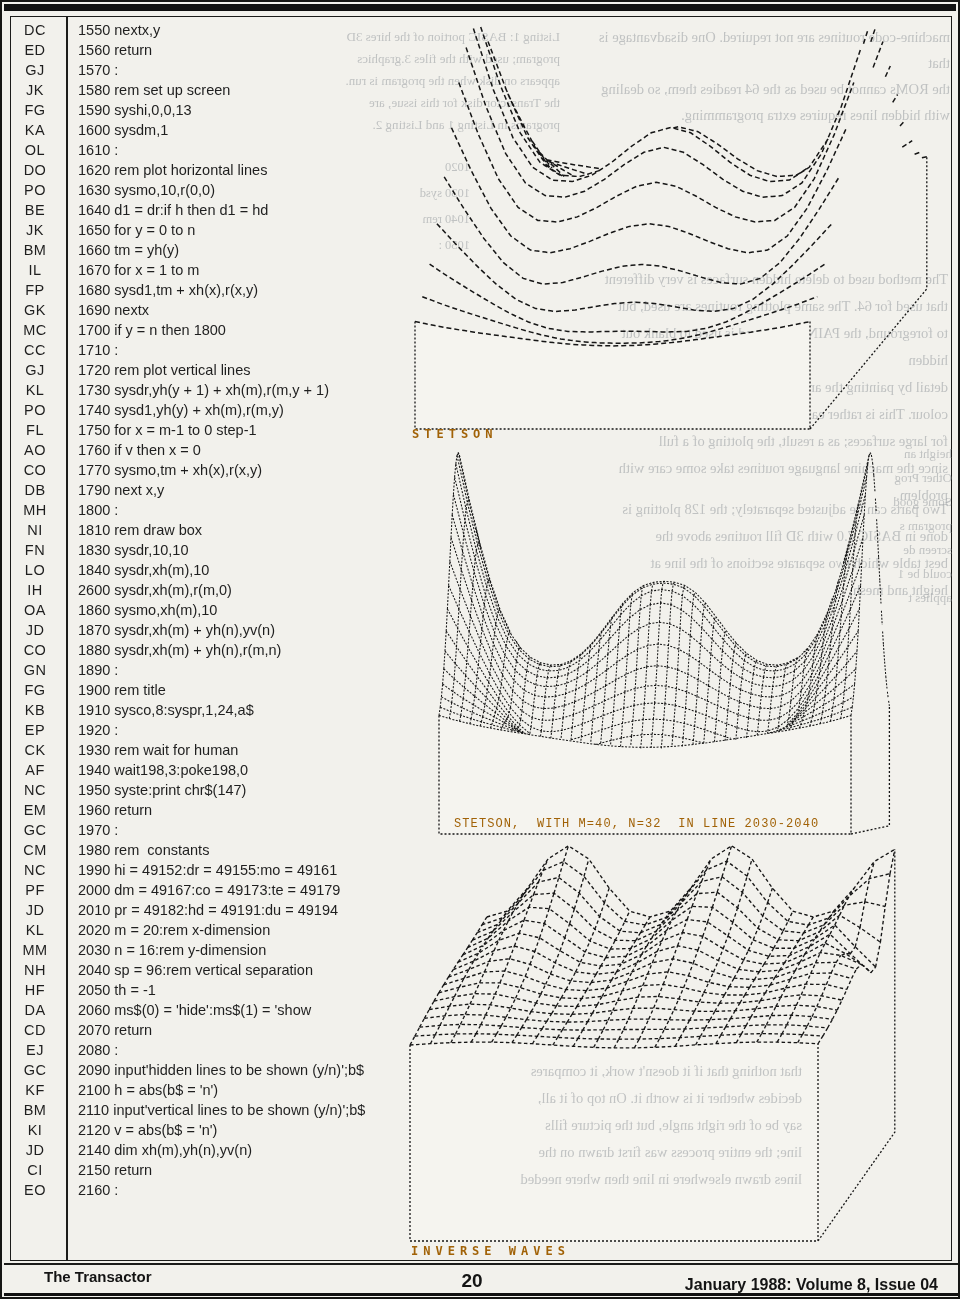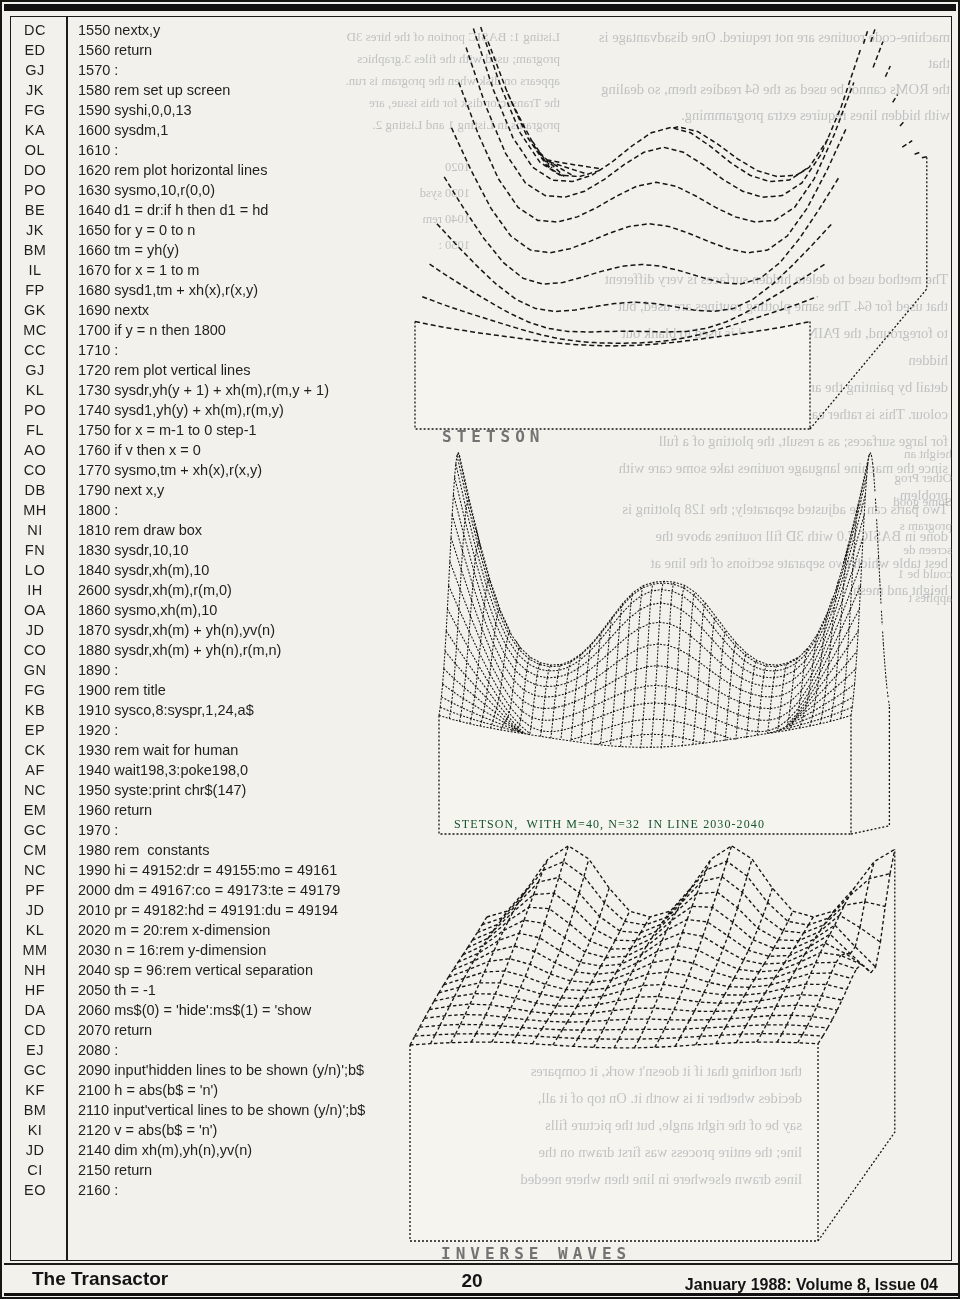--- a/index.html
+++ b/index.html
@@ -11,23 +11,23 @@
   .hline,.vline{position:absolute;background:#1c1c1a;}
   .masthead-bar{position:absolute;left:2px;top:2px;width:952px;height:7px;background:#111;}
   
   .listing{position:absolute;left:9px;top:18px;width:392px;z-index:2;}
   .lrow{display:flex;height:20px;line-height:20px;font-size:14.5px;color:#1f1f1f;white-space:pre;}
   .lrow .cs{width:48px;text-align:center;letter-spacing:.5px;}
   .lrow .code{padding-left:19px;}
   
   .plotbox{position:absolute;z-index:2;}
   .plot-label{position:absolute;z-index:4;font-family:"DejaVu Sans Mono",monospace;font-weight:bold;
-              font-size:16px;letter-spacing:5px;color:#737373;white-space:pre;margin-left:30px;}
-  .plot-caption{position:absolute;z-index:4;font-family:Liberation Serif, serif;font-size:12px;
-              letter-spacing:1.1px;color:#14532d;line-height:23px;white-space:pre;text-align:right;}
+              font-size:12px;letter-spacing:5px;color:#a16207;white-space:pre;}
+  .plot-caption{position:absolute;z-index:4;font-family:Liberation Mono, monospace;font-size:12px;
+              letter-spacing:1.1px;color:#a16207;line-height:23px;white-space:pre;text-align:right;}
   
   .ghost-layer{position:absolute;left:0;top:0;width:960px;height:1299px;z-index:1;pointer-events:none;}
   .ghost-layer.over{z-index:3;}
   .ghost{position:absolute;transform:scaleX(-1);color:#a2a6a9;opacity:.62;filter:blur(.6px);
          font-family:"Liberation Serif",serif;text-align:left;}
   
   .footer-item{position:absolute;z-index:4;color:#141414;font-weight:bold;white-space:pre;}
   svg{display:block;}
 </style>
 </head>
@@ -186,17 +186,17 @@
   <div class="plotbox" id="mount-p3" style="left:396px;top:836px;">
       <svg width="550" height="428">
         <path d="M12,207L12,207L32.4,205.7L52.8,204.7L73.2,204.1L93.6,204.1L114,204.7L134.4,205.7L154.8,207L175.2,208.3L195.6,209.4L216,209.9L236.4,209.9L256.8,209.3L277.2,208.3L297.6,206.9L318,205.6L338.4,204.6L358.8,204.1L379.2,204.1L399.6,204.7L420,205.8L420,403L12,403Z" fill="#f5f4ef" stroke="none"></path>
         <path d="M12,207L18.8,206.6L25.6,206.1L32.4,205.7L39.2,205.3L46,205L52.8,204.7L59.6,204.5L66.4,204.3L73.2,204.1L80,204.1L86.8,204.1L93.6,204.1L100.4,204.3L107.2,204.5L114,204.7L120.8,205L127.6,205.4L134.4,205.7L141.2,206.2L148,206.6L154.8,207L161.6,207.5L168.4,207.9L175.2,208.3L182,208.7L188.8,209L195.6,209.4L202.4,209.6L209.2,209.7L216,209.9L222.8,209.9L229.6,209.9L236.4,209.9L243.2,209.7L250,209.5L256.8,209.3L263.6,209L270.4,208.6L277.2,208.3L284,207.8L290.8,207.4L297.6,206.9L304.4,206.5L311.2,206.1L318,205.6L324.8,205.3L331.6,205L338.4,204.6L345.2,204.4L352,204.2L358.8,204.1L365.6,204.1L372.4,204.1L379.2,204.1L386,204.3L392.8,204.5L399.6,204.7L406.4,205.1L413.2,205.4L420,205.8M16.8,198.2L23.6,197.7L30.4,197.3L37.2,196.8L44,196.5L50.8,196.2L57.6,195.9L64.4,195.8L71.2,195.8L78,195.7L84.8,195.9L91.6,196L98.4,196.2L105.2,196.5L112,196.8L118.8,197.1L125.6,197.5L132.4,197.9L139.2,198.3L146,198.7L152.8,199.1L159.6,199.5L166.4,199.8L173.2,200.1L180,200.4L186.8,200.6L193.6,200.8L200.4,201L207.2,201L214,201.1L220.8,201.2L227.6,201.1L234.4,201.1L241.2,201.1L248,200.9L254.8,200.7L261.6,200.6L268.4,200.3L275.2,200L282,199.6L288.8,199.2L295.6,198.8L302.4,198.4L309.2,198L316,197.6L322.8,197.2L329.6,196.9L336.4,196.5L343.2,196.2L350,196L356.8,195.8L363.6,195.6L370.4,195.7L377.2,195.8L384,195.8L390.8,196.1L397.6,196.4L404.4,196.7L411.2,197.2L418,197.6L424.8,198.1M21.6,189.2L28.4,188.6L35.2,188L42,187.4L48.8,187.1L55.6,186.7L62.4,186.4L69.2,186.5L76,186.6L82.8,186.7L89.6,187.1L96.4,187.5L103.2,188L110,188.5L116.8,189L123.6,189.5L130.4,190L137.2,190.4L144,190.8L150.8,191.2L157.6,191.5L164.4,191.8L171.2,191.9L178,192L184.8,192.1L191.6,192L198.4,191.9L205.2,191.9L212,191.7L218.8,191.6L225.6,191.5L232.4,191.5L239.2,191.5L246,191.4L252.8,191.4L259.6,191.4L266.4,191.4L273.2,191.3L280,191.1L286.8,191L293.6,190.6L300.4,190.3L307.2,190L314,189.6L320.8,189.3L327.6,188.9L334.4,188.5L341.2,188.1L348,187.7L354.8,187.4L361.6,187.1L368.4,186.8L375.2,186.8L382,186.8L388.8,186.8L395.6,187.2L402.4,187.6L409.2,188L416,188.7L422.8,189.3L429.6,190M26.4,180.3L33.2,179.5L40,178.7L46.8,177.8L53.6,177.4L60.4,176.9L67.2,176.5L74,176.7L80.8,176.9L87.6,177.1L94.4,177.8L101.2,178.6L108,179.3L114.8,180.1L121.6,180.9L128.4,181.7L135.2,182.2L142,182.8L148.8,183.3L155.6,183.6L162.4,183.8L169.2,184.1L176,184L182.8,183.8L189.6,183.7L196.4,183.2L203.2,182.8L210,182.3L216.8,181.9L223.6,181.6L230.4,181.2L237.2,181.1L244,181.1L250.8,181.1L257.6,181.3L264.4,181.5L271.2,181.8L278,181.9L284.8,182L291.6,182.2L298.4,182L305.2,181.8L312,181.7L318.8,181.3L325.6,181L332.4,180.7L339.2,180.2L346,179.7L352.8,179.2L359.6,178.7L366.4,178.1L373.2,177.6L380,177.5L386.8,177.3L393.6,177.2L400.4,177.7L407.2,178.2L414,178.6L420.8,179.5L427.6,180.4L434.4,181.3M31.2,171.6L38,170.5L44.8,169.3L51.6,168.2L58.4,167.5L65.2,166.8L72,166.1L78.8,166.4L85.6,166.7L92.4,166.9L99.2,168L106,169L112.8,170.1L119.6,171.3L126.4,172.4L133.2,173.6L140,174.3L146.8,175L153.6,175.7L160.4,175.9L167.2,176.1L174,176.3L180.8,176L187.6,175.6L194.4,175.2L201.2,174.3L208,173.4L214.8,172.6L221.6,171.8L228.4,171.1L235.2,170.3L242,170.2L248.8,170.2L255.6,170.1L262.4,170.6L269.2,171.1L276,171.6L282.8,172.2L289.6,172.7L296.4,173.2L303.2,173.3L310,173.3L316.8,173.4L323.6,173.2L330.4,172.9L337.2,172.7L344,172.1L350.8,171.5L357.6,170.9L364.4,170L371.2,169.2L378,168.4L384.8,168L391.6,167.6L398.4,167.2L405.2,167.6L412,168.1L418.8,168.6L425.6,169.7L432.4,170.9L439.2,172.1M36,163.1L42.8,161.6L49.6,160.2L56.4,158.7L63.2,157.7L70,156.6L76.8,155.6L83.6,155.8L90.4,156L97.2,156.1L104,157.5L110.8,158.9L117.6,160.3L124.4,161.9L131.2,163.5L138,165.1L144.8,166L151.6,166.9L158.4,167.9L165.2,168.1L172,168.3L178.8,168.5L185.6,167.9L192.4,167.3L199.2,166.8L206,165.4L212.8,164.1L219.6,162.7L226.4,161.5L233.2,160.3L240,159.1L246.8,158.9L253.6,158.7L260.4,158.5L267.2,159.3L274,160.1L280.8,161L287.6,162L294.4,163L301.2,164L308,164.4L314.8,164.8L321.6,165.2L328.4,165.1L335.2,164.9L342,164.8L348.8,164.1L355.6,163.4L362.4,162.7L369.2,161.6L376,160.4L382.8,159.2L389.6,158.4L396.4,157.6L403.2,156.8L410,157.1L416.8,157.5L423.6,157.8L430.4,159.3L437.2,160.7L444,162.1M40.8,154.8L47.6,153L54.4,151.2L61.2,149.4L68,147.9L74.8,146.3L81.6,144.8L88.4,144.8L95.2,144.8L102,144.8L108.8,146.5L115.6,148.1L122.4,149.7L129.2,151.8L136,153.9L142.8,156.1L149.6,157.3L156.4,158.6L163.2,159.9L170,160.1L176.8,160.4L183.6,160.6L190.4,159.9L197.2,159.1L204,158.4L210.8,156.6L217.6,154.7L224.4,152.9L231.2,151.2L238,149.4L244.8,147.6L251.6,147.2L258.4,146.8L265.2,146.4L272,147.5L278.8,148.6L285.6,149.7L292.4,151.3L299.2,152.8L306,154.4L312.8,155.3L319.6,156.1L326.4,157L333.2,157L340,157L346.8,157L353.6,156.3L360.4,155.6L367.2,154.8L374,153.3L380.8,151.7L387.6,150.1L394.4,148.8L401.2,147.5L408,146.1L414.8,146.3L421.6,146.4L428.4,146.5L435.2,148.2L442,149.8L448.8,151.4M45.6,146.8L52.4,144.7L59.2,142.5L66,140.3L72.8,138.2L79.6,136.1L86.4,134L93.2,133.7L100,133.3L106.8,133L113.6,134.8L120.4,136.6L127.2,138.4L134,141.1L140.8,143.7L147.6,146.4L154.4,148.1L161.2,149.9L168,151.6L174.8,151.9L181.6,152.3L188.4,152.6L195.2,151.8L202,151L208.8,150.1L215.6,147.9L222.4,145.6L229.2,143.3L236,140.9L242.8,138.5L249.6,136.1L256.4,135.4L263.2,134.6L270,133.8L276.8,135.1L283.6,136.4L290.4,137.8L297.2,140L304,142.2L310.8,144.4L317.6,145.8L324.4,147.3L331.2,148.7L338,148.9L344.8,149.1L351.6,149.3L358.4,148.6L365.2,147.9L372,147.1L378.8,145.2L385.6,143.2L392.4,141.2L399.2,139.3L406,137.3L412.8,135.4L419.6,135.3L426.4,135.1L433.2,135L440,136.8L446.8,138.7L453.6,140.5M50.4,139.1L57.2,136.6L64,134.1L70.8,131.6L77.6,128.8L84.4,126L91.2,123.3L98,122.4L104.8,121.6L111.6,120.7L118.4,122.6L125.2,124.5L132,126.3L138.8,129.6L145.6,132.8L152.4,136L159.2,138.3L166,140.7L172.8,143L179.6,143.5L186.4,144L193.2,144.5L200,143.7L206.8,142.8L213.6,142L220.4,139.3L227.2,136.7L234,134L240.8,130.9L247.6,127.8L254.4,124.7L261.2,123.4L268,122.2L274.8,120.9L281.6,122.3L288.4,123.8L295.2,125.2L302,128.1L308.8,131L315.6,133.9L322.4,136L329.2,138.1L336,140.2L342.8,140.7L349.6,141.1L356.4,141.6L363.2,140.9L370,140.3L376.8,139.6L383.6,137.3L390.4,134.9L397.2,132.6L404,130L410.8,127.4L417.6,124.8L424.4,124.7L431.2,124.5L438,124.4L444.8,126.6L451.6,128.8L458.4,131M55.2,131.6L62,128.8L68.8,126L75.6,123.2L82.4,119.7L89.2,116.2L96,112.7L102.8,111.2L109.6,109.6L116.4,108.1L123.2,109.9L130,111.7L136.8,113.5L143.6,117.2L150.4,121L157.2,124.8L164,127.9L170.8,130.9L177.6,133.9L184.4,134.7L191.2,135.5L198,136.3L204.8,135.5L211.6,134.8L218.4,134L225.2,131L232,128L238.8,125L245.6,121.2L252.4,117.3L259.2,113.5L266,111.6L272.8,109.7L279.6,107.8L286.4,109.2L293.2,110.6L300,112.1L306.8,115.6L313.6,119.1L320.4,122.6L327.2,125.6L334,128.5L340.8,131.4L347.6,132.2L354.4,133.1L361.2,133.9L368,133.3L374.8,132.8L381.6,132.2L388.4,129.6L395.2,126.9L402,124.2L408.8,121L415.6,117.8L422.4,114.6L429.2,115.5L436,116.4L442.8,117.4L449.6,120.4L456.4,123.4L463.2,126.5M60,124.2L66.8,121.2L73.6,118.2L80.4,115.2L87.2,111L94,106.7L100.8,102.4L107.6,100L114.4,97.6L121.2,95.2L128,96.7L134.8,98.3L141.6,99.8L148.4,104.1L155.2,108.5L162,112.8L168.8,116.6L175.6,120.5L182.4,124.3L189.2,125.6L196,126.8L202.8,128L209.6,127.4L216.4,126.8L223.2,126.1L230,122.9L236.8,119.7L243.6,116.5L250.4,111.9L257.2,107.3L264,102.7L270.8,100L277.6,97.2L284.4,94.5L291.2,95.8L298,97.1L304.8,98.3L311.6,102.4L318.4,106.6L325.2,110.7L332,114.5L338.8,118.3L345.6,122.1L352.4,123.5L359.2,124.8L366,126.2L372.8,125.7L379.6,125.3L386.4,124.9L393.2,122L400,119.1L406.8,116.2L413.6,112.5L420.4,108.8L427.2,105.1L434,108.6L440.8,112.1L447.6,115.6L454.4,120.2L461.2,124.8L468,129.5M64.8,116.9L71.6,113.8L78.4,110.7L85.2,107.6L92,102.5L98.8,97.5L105.6,92.4L112.4,89L119.2,85.6L126,82.2L132.8,83.3L139.6,84.4L146.4,85.5L153.2,90.3L160,95L166.8,99.8L173.6,104.5L180.4,109.3L187.2,114.1L194,115.9L200.8,117.8L207.6,119.7L214.4,119.2L221.2,118.7L228,118.3L234.8,115L241.6,111.6L248.4,108.3L255.2,103L262,97.6L268.8,92.3L275.6,88.7L282.4,85L289.2,81.4L296,82.3L302.8,83.1L309.6,84L316.4,88.7L323.2,93.3L330,98L336.8,102.7L343.6,107.5L350.4,112.3L357.2,114.3L364,116.3L370.8,118.3L377.6,118.1L384.4,117.8L391.2,117.6L398,114.5L404.8,111.5L411.6,108.5L418.4,104.4L425.2,100.3L432,96.2L438.8,102.7L445.6,109.2L452.4,115.7L459.2,122.1L466,128.4L472.8,134.8M69.6,109.6L76.4,106.5L83.2,103.4L90,100.3L96.8,94.5L103.6,88.7L110.4,82.9L117.2,78.3L124,73.8L130.8,69.3L137.6,69.7L144.4,70.2L151.2,70.6L158,75.7L164.8,80.7L171.6,85.8L178.4,91.6L185.2,97.3L192,103.1L198.8,105.8L205.6,108.5L212.4,111.1L219.2,110.9L226,110.7L232.8,110.5L239.6,107.2L246.4,103.9L253.2,100.6L260,94.6L266.8,88.6L273.6,82.5L280.4,77.8L287.2,73.1L294,68.4L300.8,68.7L307.6,69L314.4,69.3L321.2,74.3L328,79.3L334.8,84.3L341.6,90.2L348.4,96L355.2,101.8L362,104.6L368.8,107.4L375.6,110.2L382.4,110.2L389.2,110.2L396,110.2L402.8,107.1L409.6,104.1L416.4,101L423.2,96.3L430,91.7L436.8,87L443.6,94.3L450.4,101.5L457.2,108.8L464,115.5L470.8,122.2L477.6,129M74.4,102.2L81.2,99.2L88,96.3L94.8,93.3L101.6,86.8L108.4,80.3L115.2,73.8L122,68.1L128.8,62.3L135.6,56.6L142.4,56.1L149.2,55.6L156,55.2L162.8,60.4L169.6,65.7L176.4,70.9L183.2,77.7L190,84.5L196.8,91.3L203.6,95L210.4,98.6L217.2,102.3L224,102.4L230.8,102.6L237.6,102.7L244.4,99.6L251.2,96.4L258,93.3L264.8,86.7L271.6,80L278.4,73.4L285.2,67.5L292,61.6L298.8,55.7L305.6,55.2L312.4,54.7L319.2,54.1L326,59.4L332.8,64.6L339.6,69.8L346.4,76.7L353.2,83.6L360,90.4L366.8,94.2L373.6,98L380.4,101.8L387.2,102.1L394,102.4L400.8,102.7L407.6,99.7L414.4,96.8L421.2,93.8L428,88.3L434.8,82.7L441.6,77.2L448.4,81.3L455.2,85.5L462,89.6L468.8,94.5L475.6,99.3L482.4,104.2M79.2,94.6L86,91.9L92.8,89.2L99.6,86.5L106.4,79.4L113.2,72.4L120,65.3L126.8,58.3L133.6,51.2L140.4,44.2L147.2,42.6L154,41L160.8,39.5L167.6,44.7L174.4,49.9L181.2,55.1L188,62.9L194.8,70.7L201.6,78.6L208.4,83.4L215.2,88.3L222,93.1L228.8,93.7L235.6,94.3L242.4,94.8L249.2,92L256,89.2L262.8,86.4L269.6,79.2L276.4,72.1L283.2,64.9L290,57.8L296.8,50.7L303.6,43.5L310.4,41.9L317.2,40.3L324,38.7L330.8,44L337.6,49.2L344.4,54.4L351.2,62.3L358,70.2L364.8,78.1L371.6,83L378.4,88L385.2,92.9L392,93.6L398.8,94.3L405.6,95L412.4,92.2L419.2,89.5L426,86.8L432.8,80.3L439.6,73.8L446.4,67.3L453.2,66.1L460,65L466.8,63.8L473.6,65.3L480.4,66.9L487.2,68.5M84,86.9L90.8,84.5L97.6,82.2L104.4,79.8L111.2,72.3L118,64.9L124.8,57.4L131.6,49L138.4,40.7L145.2,32.3L152,29.4L158.8,26.5L165.6,23.6L172.4,28.5L179.2,33.5L186,38.4L192.8,47.2L199.6,56L206.4,64.8L213.2,71L220,77.2L226.8,83.4L233.6,84.6L240.4,85.8L247.2,86.9L254,84.5L260.8,82.1L267.6,79.7L274.4,72.2L281.2,64.7L288,57.2L294.8,48.7L301.6,40.3L308.4,31.9L315.2,29L322,26.1L328.8,23.2L335.6,28.2L342.4,33.2L349.2,38.1L356,47L362.8,55.8L369.6,64.6L376.4,70.9L383.2,77.2L390,83.4L396.8,84.6L403.6,85.9L410.4,87.1L417.2,84.7L424,82.3L430.8,79.9L437.6,72.7L444.4,65.5L451.2,58.2L458,52.3L464.8,46.4L471.6,40.5L478.4,38.9L485.2,37.3L492,35.7M88.8,79L95.6,77L102.4,75.1L109.2,73.1L116,65.4L122.8,57.8L129.6,50.1L136.4,40.4L143.2,30.7L150,21L156.8,16.6L163.6,12.2L170.4,7.8L177.2,12.2L184,16.6L190.8,21L197.6,30.7L204.4,40.4L211.2,50.1L218,57.8L224.8,65.4L231.6,73.1L238.4,75.1L245.2,77L252,79L258.8,77L265.6,75.1L272.4,73.1L279.2,65.4L286,57.8L292.8,50.1L299.6,40.4L306.4,30.7L313.2,21L320,16.6L326.8,12.2L333.6,7.8L340.4,12.2L347.2,16.6L354,21L360.8,30.7L367.6,40.4L374.4,50.1L381.2,57.8L388,65.4L394.8,73.1L401.6,75.1L408.4,77L415.2,79L422,77L428.8,75.1L435.6,73.1L442.4,65.5L449.2,57.9L456,50.3L462.8,41.3L469.6,32.4L476.4,23.4L483.2,19.4L490,15.4L496.8,11.4" fill="none" stroke="#161616" stroke-width="1.35" stroke-dasharray="3.5 2.5"></path>
         <path d="M12,207L12.8,205.5L13.6,204.1L14.4,202.6L15.2,201.1L16,199.7L16.8,198.2M32.4,205.7L33.2,204.2L34,202.7L34.8,201.2L35.6,199.8L36.4,198.3L37.2,196.8M52.8,204.7L53.6,203.2L54.4,201.7L55.2,200.3L56,198.8L56.8,197.3L57.6,195.9M73.2,204.1L74,202.7L74.8,201.3L75.6,199.9L76.4,198.5L77.2,197.1L78,195.7M93.6,204.1L94.4,202.8L95.2,201.5L96,200.1L96.8,198.8L97.6,197.5L98.4,196.2M114,204.7L114.8,203.4L115.6,202.2L116.4,200.9L117.2,199.6L118,198.4L118.8,197.1M134.4,205.7L135.2,204.5L136,203.2L136.8,202L137.6,200.8L138.4,199.5L139.2,198.3M154.8,207L155.6,205.8L156.4,204.5L157.2,203.3L158,202L158.8,200.7L159.6,199.5M175.2,208.3L176,207L176.8,205.7L177.6,204.4L178.4,203L179.2,201.7L180,200.4M195.6,209.4L196.4,208L197.2,206.6L198,205.2L198.8,203.8L199.6,202.4L200.4,201M216,209.9L216.8,208.5L217.6,207L218.4,205.6L219.2,204.1L220,202.6L220.8,201.2M236.4,209.9L237.2,208.4L238,207L238.8,205.5L239.6,204L240.4,202.5L241.2,201.1M256.8,209.3L257.6,207.9L258.4,206.4L259.2,204.9L260,203.5L260.8,202L261.6,200.6M277.2,208.3L278,206.8L278.8,205.4L279.6,204L280.4,202.5L281.2,201.1L282,199.6M297.6,206.9L298.4,205.5L299.2,204.1L300,202.7L300.8,201.3L301.6,199.8L302.4,198.4M318,205.6L318.8,204.2L319.6,202.8L320.4,201.4L321.2,200L322,198.6L322.8,197.2M338.4,204.6L339.2,203.2L340,201.8L340.8,200.4L341.6,199L342.4,197.6L343.2,196.2M358.8,204.1L359.6,202.7L360.4,201.3L361.2,199.9L362,198.5L362.8,197L363.6,195.6M379.2,204.1L380,202.7L380.8,201.3L381.6,199.9L382.4,198.6L383.2,197.2L384,195.8M399.6,204.7L400.4,203.4L401.2,202L402,200.7L402.8,199.4L403.6,198L404.4,196.7M420,205.8L420.8,204.5L421.6,203.2L422.4,201.9L423.2,200.7L424,199.4L424.8,198.1M16.8,198.2L17.6,196.7L18.4,195.2L19.2,193.7L20,192.2L20.8,190.7L21.6,189.2M37.2,196.8L38,195.2L38.8,193.7L39.6,192.1L40.4,190.5L41.2,189L42,187.4M57.6,195.9L58.4,194.3L59.2,192.7L60,191.1L60.8,189.6L61.6,188L62.4,186.4M78,195.7L78.8,194.2L79.6,192.7L80.4,191.2L81.2,189.7L82,188.2L82.8,186.7M98.4,196.2L99.2,194.8L100,193.5L100.8,192.1L101.6,190.7L102.4,189.3L103.2,188M118.8,197.1L119.6,195.9L120.4,194.6L121.2,193.3L122,192.1L122.8,190.8L123.6,189.5M139.2,198.3L140,197L140.8,195.8L141.6,194.6L142.4,193.3L143.2,192.1L144,190.8M159.6,199.5L160.4,198.2L161.2,196.9L162,195.7L162.8,194.4L163.6,193.1L164.4,191.8M180,200.4L180.8,199L181.6,197.6L182.4,196.3L183.2,194.9L184,193.5L184.8,192.1M200.4,201L201.2,199.4L202,197.9L202.8,196.4L203.6,194.9L204.4,193.4L205.2,191.9M220.8,201.2L221.6,199.6L222.4,198L223.2,196.3L224,194.7L224.8,193.1L225.6,191.5M241.2,201.1L242,199.5L242.8,197.9L243.6,196.2L244.4,194.6L245.2,193L246,191.4M261.6,200.6L262.4,199L263.2,197.5L264,196L264.8,194.5L265.6,192.9L266.4,191.4M282,199.6L282.8,198.2L283.6,196.8L284.4,195.3L285.2,193.9L286,192.4L286.8,191M302.4,198.4L303.2,197L304,195.6L304.8,194.2L305.6,192.8L306.4,191.4L307.2,190M322.8,197.2L323.6,195.8L324.4,194.4L325.2,193.1L326,191.7L326.8,190.3L327.6,188.9M343.2,196.2L344,194.8L344.8,193.4L345.6,191.9L346.4,190.5L347.2,189.1L348,187.7M363.6,195.6L364.4,194.2L365.2,192.7L366,191.2L366.8,189.7L367.6,188.2L368.4,186.8M384,195.8L384.8,194.3L385.6,192.8L386.4,191.3L387.2,189.8L388,188.3L388.8,186.8M404.4,196.7L405.2,195.3L406,193.8L406.8,192.4L407.6,190.9L408.4,189.5L409.2,188M424.8,198.1L425.6,196.8L426.4,195.4L427.2,194L428,192.7L428.8,191.3L429.6,190M21.6,189.2L22.4,187.7L23.2,186.3L24,184.8L24.8,183.3L25.6,181.8L26.4,180.3M42,187.4L42.8,185.8L43.6,184.2L44.4,182.6L45.2,181L46,179.4L46.8,177.8M62.4,186.4L63.2,184.8L64,183.1L64.8,181.4L65.6,179.8L66.4,178.1L67.2,176.5M82.8,186.7L83.6,185.1L84.4,183.5L85.2,181.9L86,180.3L86.8,178.7L87.6,177.1M103.2,188L104,186.5L104.8,185.1L105.6,183.6L106.4,182.2L107.2,180.7L108,179.3M123.6,189.5L124.4,188.2L125.2,186.9L126,185.6L126.8,184.3L127.6,183L128.4,181.7M144,190.8L144.8,189.6L145.6,188.3L146.4,187.1L147.2,185.8L148,184.5L148.8,183.3M164.4,191.8L165.2,190.5L166,189.3L166.8,188L167.6,186.7L168.4,185.4L169.2,184.1M184.8,192.1L185.6,190.7L186.4,189.3L187.2,187.9L188,186.5L188.8,185.1L189.6,183.7M205.2,191.9L206,190.3L206.8,188.7L207.6,187.1L208.4,185.5L209.2,183.9L210,182.3M225.6,191.5L226.4,189.8L227.2,188.1L228,186.3L228.8,184.6L229.6,182.9L230.4,181.2M246,191.4L246.8,189.7L247.6,188L248.4,186.3L249.2,184.5L250,182.8L250.8,181.1M266.4,191.4L267.2,189.8L268,188.2L268.8,186.6L269.6,185L270.4,183.4L271.2,181.8M286.8,191L287.6,189.5L288.4,188L289.2,186.6L290,185.1L290.8,183.6L291.6,182.2M307.2,190L308,188.6L308.8,187.2L309.6,185.8L310.4,184.4L311.2,183.1L312,181.7M327.6,188.9L328.4,187.5L329.2,186.2L330,184.8L330.8,183.4L331.6,182.1L332.4,180.7M348,187.7L348.8,186.3L349.6,184.8L350.4,183.4L351.2,182L352,180.6L352.8,179.2M368.4,186.8L369.2,185.2L370,183.7L370.8,182.2L371.6,180.7L372.4,179.1L373.2,177.6M388.8,186.8L389.6,185.2L390.4,183.6L391.2,182L392,180.4L392.8,178.8L393.6,177.2M409.2,188L410,186.5L410.8,184.9L411.6,183.3L412.4,181.8L413.2,180.2L414,178.6M429.6,190L430.4,188.5L431.2,187.1L432,185.7L432.8,184.2L433.6,182.8L434.4,181.3M26.4,180.3L27.2,178.9L28,177.4L28.8,175.9L29.6,174.5L30.4,173L31.2,171.6M46.8,177.8L47.6,176.2L48.4,174.6L49.2,173L50,171.4L50.8,169.8L51.6,168.2M67.2,176.5L68,174.7L68.8,173L69.6,171.3L70.4,169.6L71.2,167.9L72,166.1M87.6,177.1L88.4,175.4L89.2,173.7L90,172L90.8,170.3L91.6,168.6L92.4,166.9M108,179.3L108.8,177.8L109.6,176.2L110.4,174.7L111.2,173.2L112,171.6L112.8,170.1M128.4,181.7L129.2,180.4L130,179L130.8,177.6L131.6,176.3L132.4,174.9L133.2,173.6M148.8,183.3L149.6,182L150.4,180.7L151.2,179.5L152,178.2L152.8,176.9L153.6,175.7M169.2,184.1L170,182.8L170.8,181.5L171.6,180.2L172.4,178.9L173.2,177.6L174,176.3M189.6,183.7L190.4,182.3L191.2,180.9L192,179.5L192.8,178L193.6,176.6L194.4,175.2M210,182.3L210.8,180.7L211.6,179.1L212.4,177.4L213.2,175.8L214,174.2L214.8,172.6M230.4,181.2L231.2,179.4L232,177.6L232.8,175.7L233.6,173.9L234.4,172.1L235.2,170.3M250.8,181.1L251.6,179.3L252.4,177.4L253.2,175.6L254,173.8L254.8,171.9L255.6,170.1M271.2,181.8L272,180.1L272.8,178.4L273.6,176.7L274.4,175L275.2,173.3L276,171.6M291.6,182.2L292.4,180.7L293.2,179.2L294,177.7L294.8,176.2L295.6,174.7L296.4,173.2M312,181.7L312.8,180.3L313.6,178.9L314.4,177.5L315.2,176.2L316,174.8L316.8,173.4M332.4,180.7L333.2,179.4L334,178L334.8,176.7L335.6,175.4L336.4,174L337.2,172.7M352.8,179.2L353.6,177.8L354.4,176.4L355.2,175L356,173.6L356.8,172.3L357.6,170.9M373.2,177.6L374,176.1L374.8,174.5L375.6,173L376.4,171.5L377.2,169.9L378,168.4M393.6,177.2L394.4,175.5L395.2,173.9L396,172.2L396.8,170.5L397.6,168.8L398.4,167.2M414,178.6L414.8,177L415.6,175.3L416.4,173.6L417.2,171.9L418,170.3L418.8,168.6M434.4,181.3L435.2,179.8L436,178.2L436.8,176.7L437.6,175.2L438.4,173.6L439.2,172.1M31.2,171.6L32,170.2L32.8,168.7L33.6,167.3L34.4,165.9L35.2,164.5L36,163.1M51.6,168.2L52.4,166.6L53.2,165L54,163.5L54.8,161.9L55.6,160.3L56.4,158.7M72,166.1L72.8,164.4L73.6,162.6L74.4,160.9L75.2,159.1L76,157.3L76.8,155.6M92.4,166.9L93.2,165.1L94,163.3L94.8,161.5L95.6,159.7L96.4,157.9L97.2,156.1M112.8,170.1L113.6,168.4L114.4,166.8L115.2,165.2L116,163.5L116.8,161.9L117.6,160.3M133.2,173.6L134,172.2L134.8,170.8L135.6,169.3L136.4,167.9L137.2,166.5L138,165.1M153.6,175.7L154.4,174.4L155.2,173.1L156,171.8L156.8,170.5L157.6,169.2L158.4,167.9M174,176.3L174.8,175L175.6,173.7L176.4,172.4L177.2,171.1L178,169.8L178.8,168.5M194.4,175.2L195.2,173.8L196,172.4L196.8,171L197.6,169.6L198.4,168.2L199.2,166.8M214.8,172.6L215.6,170.9L216.4,169.3L217.2,167.6L218,166L218.8,164.4L219.6,162.7M235.2,170.3L236,168.4L236.8,166.6L237.6,164.7L238.4,162.8L239.2,161L240,159.1M255.6,170.1L256.4,168.2L257.2,166.2L258,164.3L258.8,162.4L259.6,160.4L260.4,158.5M276,171.6L276.8,169.9L277.6,168.1L278.4,166.3L279.2,164.5L280,162.7L280.8,161M296.4,173.2L297.2,171.7L298,170.1L298.8,168.6L299.6,167.1L300.4,165.5L301.2,164M316.8,173.4L317.6,172L318.4,170.7L319.2,169.3L320,167.9L320.8,166.6L321.6,165.2M337.2,172.7L338,171.4L338.8,170.1L339.6,168.7L340.4,167.4L341.2,166.1L342,164.8M357.6,170.9L358.4,169.5L359.2,168.2L360,166.8L360.8,165.5L361.6,164.1L362.4,162.7M378,168.4L378.8,166.9L379.6,165.3L380.4,163.8L381.2,162.3L382,160.7L382.8,159.2M398.4,167.2L399.2,165.4L400,163.7L400.8,162L401.6,160.2L402.4,158.5L403.2,156.8M418.8,168.6L419.6,166.8L420.4,165L421.2,163.2L422,161.4L422.8,159.6L423.6,157.8M439.2,172.1L440,170.4L440.8,168.7L441.6,167.1L442.4,165.4L443.2,163.7L444,162.1M36,163.1L36.8,161.7L37.6,160.3L38.4,158.9L39.2,157.6L40,156.2L40.8,154.8M56.4,158.7L57.2,157.1L58,155.6L58.8,154L59.6,152.5L60.4,150.9L61.2,149.4M76.8,155.6L77.6,153.8L78.4,152L79.2,150.2L80,148.4L80.8,146.6L81.6,144.8M97.2,156.1L98,154.3L98.8,152.4L99.6,150.5L100.4,148.6L101.2,146.7L102,144.8M117.6,160.3L118.4,158.5L119.2,156.7L120,155L120.8,153.2L121.6,151.5L122.4,149.7M138,165.1L138.8,163.6L139.6,162.1L140.4,160.6L141.2,159.1L142,157.6L142.8,156.1M158.4,167.9L159.2,166.5L160,165.2L160.8,163.9L161.6,162.5L162.4,161.2L163.2,159.9M178.8,168.5L179.6,167.2L180.4,165.9L181.2,164.5L182,163.2L182.8,161.9L183.6,160.6M199.2,166.8L200,165.4L200.8,164L201.6,162.6L202.4,161.2L203.2,159.8L204,158.4M219.6,162.7L220.4,161.1L221.2,159.5L222,157.8L222.8,156.2L223.6,154.6L224.4,152.9M240,159.1L240.8,157.2L241.6,155.3L242.4,153.4L243.2,151.5L244,149.6L244.8,147.6M260.4,158.5L261.2,156.5L262,154.5L262.8,152.4L263.6,150.4L264.4,148.4L265.2,146.4M280.8,161L281.6,159.1L282.4,157.2L283.2,155.3L284,153.4L284.8,151.5L285.6,149.7M301.2,164L302,162.4L302.8,160.8L303.6,159.2L304.4,157.6L305.2,156L306,154.4M321.6,165.2L322.4,163.8L323.2,162.5L324,161.1L324.8,159.7L325.6,158.4L326.4,157M342,164.8L342.8,163.5L343.6,162.2L344.4,160.9L345.2,159.6L346,158.3L346.8,157M362.4,162.7L363.2,161.4L364,160.1L364.8,158.8L365.6,157.5L366.4,156.2L367.2,154.8M382.8,159.2L383.6,157.7L384.4,156.2L385.2,154.7L386,153.1L386.8,151.6L387.6,150.1M403.2,156.8L404,155L404.8,153.2L405.6,151.5L406.4,149.7L407.2,147.9L408,146.1M423.6,157.8L424.4,156L425.2,154.1L426,152.2L426.8,150.3L427.6,148.4L428.4,146.5M444,162.1L444.8,160.3L445.6,158.5L446.4,156.8L447.2,155L448,153.2L448.8,151.4M40.8,154.8L41.6,153.5L42.4,152.2L43.2,150.8L44,149.5L44.8,148.2L45.6,146.8M61.2,149.4L62,147.9L62.8,146.4L63.6,144.8L64.4,143.3L65.2,141.8L66,140.3M81.6,144.8L82.4,143L83.2,141.2L84,139.4L84.8,137.6L85.6,135.8L86.4,134M102,144.8L102.8,142.8L103.6,140.9L104.4,138.9L105.2,136.9L106,135L106.8,133M122.4,149.7L123.2,147.8L124,145.9L124.8,144.1L125.6,142.2L126.4,140.3L127.2,138.4M142.8,156.1L143.6,154.4L144.4,152.8L145.2,151.2L146,149.6L146.8,148L147.6,146.4M163.2,159.9L164,158.5L164.8,157.1L165.6,155.7L166.4,154.4L167.2,153L168,151.6M183.6,160.6L184.4,159.3L185.2,157.9L186,156.6L186.8,155.3L187.6,153.9L188.4,152.6M204,158.4L204.8,157L205.6,155.6L206.4,154.3L207.2,152.9L208,151.5L208.8,150.1M224.4,152.9L225.2,151.3L226,149.7L226.8,148.1L227.6,146.5L228.4,144.9L229.2,143.3M244.8,147.6L245.6,145.7L246.4,143.8L247.2,141.9L248,140L248.8,138L249.6,136.1M265.2,146.4L266,144.3L266.8,142.2L267.6,140.1L268.4,138L269.2,135.9L270,133.8M285.6,149.7L286.4,147.7L287.2,145.7L288,143.7L288.8,141.7L289.6,139.7L290.4,137.8M306,154.4L306.8,152.8L307.6,151.1L308.4,149.4L309.2,147.8L310,146.1L310.8,144.4M326.4,157L327.2,155.6L328,154.2L328.8,152.8L329.6,151.5L330.4,150.1L331.2,148.7M346.8,157L347.6,155.7L348.4,154.4L349.2,153.2L350,151.9L350.8,150.6L351.6,149.3M367.2,154.8L368,153.6L368.8,152.3L369.6,151L370.4,149.7L371.2,148.4L372,147.1M387.6,150.1L388.4,148.6L389.2,147.2L390,145.7L390.8,144.2L391.6,142.7L392.4,141.2M408,146.1L408.8,144.3L409.6,142.6L410.4,140.8L411.2,139L412,137.2L412.8,135.4M428.4,146.5L429.2,144.6L430,142.7L430.8,140.8L431.6,138.8L432.4,136.9L433.2,135M448.8,151.4L449.6,149.6L450.4,147.8L451.2,146L452,144.2L452.8,142.3L453.6,140.5M45.6,146.8L46.4,145.6L47.2,144.3L48,143L48.8,141.7L49.6,140.4L50.4,139.1M66,140.3L66.8,138.9L67.6,137.4L68.4,136L69.2,134.5L70,133L70.8,131.6M86.4,134L87.2,132.2L88,130.4L88.8,128.6L89.6,126.9L90.4,125.1L91.2,123.3M106.8,133L107.6,130.9L108.4,128.9L109.2,126.8L110,124.8L110.8,122.7L111.6,120.7M127.2,138.4L128,136.4L128.8,134.4L129.6,132.4L130.4,130.4L131.2,128.3L132,126.3M147.6,146.4L148.4,144.7L149.2,142.9L150,141.2L150.8,139.5L151.6,137.8L152.4,136M168,151.6L168.8,150.2L169.6,148.7L170.4,147.3L171.2,145.9L172,144.4L172.8,143M188.4,152.6L189.2,151.2L190,149.9L190.8,148.5L191.6,147.2L192.4,145.8L193.2,144.5M208.8,150.1L209.6,148.8L210.4,147.4L211.2,146.1L212,144.7L212.8,143.4L213.6,142M229.2,143.3L230,141.8L230.8,140.2L231.6,138.7L232.4,137.1L233.2,135.5L234,134M249.6,136.1L250.4,134.2L251.2,132.3L252,130.4L252.8,128.5L253.6,126.6L254.4,124.7M270,133.8L270.8,131.6L271.6,129.5L272.4,127.3L273.2,125.2L274,123L274.8,120.9M290.4,137.8L291.2,135.7L292,133.6L292.8,131.5L293.6,129.4L294.4,127.3L295.2,125.2M310.8,144.4L311.6,142.7L312.4,140.9L313.2,139.1L314,137.4L314.8,135.6L315.6,133.9M331.2,148.7L332,147.3L332.8,145.9L333.6,144.4L334.4,143L335.2,141.6L336,140.2M351.6,149.3L352.4,148L353.2,146.7L354,145.5L354.8,144.2L355.6,142.9L356.4,141.6M372,147.1L372.8,145.9L373.6,144.6L374.4,143.4L375.2,142.1L376,140.9L376.8,139.6M392.4,141.2L393.2,139.8L394,138.3L394.8,136.9L395.6,135.5L396.4,134L397.2,132.6M412.8,135.4L413.6,133.6L414.4,131.8L415.2,130.1L416,128.3L416.8,126.5L417.6,124.8M433.2,135L434,133.2L434.8,131.5L435.6,129.7L436.4,128L437.2,126.2L438,124.4M453.6,140.5L454.4,138.9L455.2,137.4L456,135.8L456.8,134.2L457.6,132.6L458.4,131M50.4,139.1L51.2,137.9L52,136.6L52.8,135.4L53.6,134.1L54.4,132.9L55.2,131.6M70.8,131.6L71.6,130.2L72.4,128.8L73.2,127.4L74,126L74.8,124.6L75.6,123.2M91.2,123.3L92,121.5L92.8,119.7L93.6,118L94.4,116.2L95.2,114.5L96,112.7M111.6,120.7L112.4,118.6L113.2,116.5L114,114.4L114.8,112.3L115.6,110.2L116.4,108.1M132,126.3L132.8,124.2L133.6,122L134.4,119.9L135.2,117.7L136,115.6L136.8,113.5M152.4,136L153.2,134.2L154,132.3L154.8,130.4L155.6,128.6L156.4,126.7L157.2,124.8M172.8,143L173.6,141.5L174.4,140L175.2,138.5L176,137L176.8,135.4L177.6,133.9M193.2,144.5L194,143.1L194.8,141.8L195.6,140.4L196.4,139L197.2,137.7L198,136.3M213.6,142L214.4,140.7L215.2,139.3L216,138L216.8,136.7L217.6,135.3L218.4,134M234,134L234.8,132.5L235.6,131L236.4,129.5L237.2,128L238,126.5L238.8,125M254.4,124.7L255.2,122.8L256,121L256.8,119.1L257.6,117.2L258.4,115.4L259.2,113.5M274.8,120.9L275.6,118.7L276.4,116.5L277.2,114.3L278,112.1L278.8,109.9L279.6,107.8M295.2,125.2L296,123L296.8,120.8L297.6,118.6L298.4,116.5L299.2,114.3L300,112.1M315.6,133.9L316.4,132L317.2,130.1L318,128.3L318.8,126.4L319.6,124.5L320.4,122.6M336,140.2L336.8,138.7L337.6,137.3L338.4,135.8L339.2,134.3L340,132.9L340.8,131.4M356.4,141.6L357.2,140.3L358,139L358.8,137.8L359.6,136.5L360.4,135.2L361.2,133.9M376.8,139.6L377.6,138.4L378.4,137.2L379.2,135.9L380,134.7L380.8,133.5L381.6,132.2M397.2,132.6L398,131.2L398.8,129.8L399.6,128.4L400.4,127L401.2,125.6L402,124.2M417.6,124.8L418.4,123.1L419.2,121.4L420,119.7L420.8,118L421.6,116.3L422.4,114.6M438,124.4L438.8,123.3L439.6,122.1L440.4,120.9L441.2,119.7L442,118.5L442.8,117.4M458.4,131L459.2,130.3L460,129.5L460.8,128.8L461.6,128L462.4,127.2L463.2,126.5M56,130.4L56.8,129.1L57.6,127.9L58.4,126.7L59.2,125.4L60,124.2M75.6,123.2L76.4,121.9L77.2,120.6L78,119.2L78.8,117.9L79.6,116.6L80.4,115.2M96,112.7L96.8,111L97.6,109.2L98.4,107.5L99.2,105.8L100,104.1L100.8,102.4M116.4,108.1L117.2,105.9L118,103.8L118.8,101.6L119.6,99.5L120.4,97.4L121.2,95.2M136.8,113.5L137.6,111.2L138.4,108.9L139.2,106.6L140,104.4L140.8,102.1L141.6,99.8M157.2,124.8L158,122.8L158.8,120.8L159.6,118.8L160.4,116.8L161.2,114.8L162,112.8M177.6,133.9L178.4,132.3L179.2,130.7L180,129.1L180.8,127.5L181.6,125.9L182.4,124.3M198,136.3L198.8,134.9L199.6,133.6L200.4,132.2L201.2,130.8L202,129.4L202.8,128M218.4,134L219.2,132.7L220,131.4L220.8,130.1L221.6,128.7L222.4,127.4L223.2,126.1M238.8,125L239.6,123.6L240.4,122.2L241.2,120.7L242,119.3L242.8,117.9L243.6,116.5M259.2,113.5L260,111.7L260.8,109.9L261.6,108.1L262.4,106.3L263.2,104.5L264,102.7M279.6,107.8L280.4,105.6L281.2,103.3L282,101.1L282.8,98.9L283.6,96.7L284.4,94.5M300,112.1L300.8,109.8L301.6,107.5L302.4,105.2L303.2,102.9L304,100.6L304.8,98.3M320.4,122.6L321.2,120.7L322,118.7L322.8,116.7L323.6,114.7L324.4,112.7L325.2,110.7M340.8,131.4L341.6,129.8L342.4,128.3L343.2,126.8L344,125.2L344.8,123.7L345.6,122.1M361.2,133.9L362,132.6L362.8,131.3L363.6,130L364.4,128.7L365.2,127.5L366,126.2M381.6,132.2L382.4,131L383.2,129.8L384,128.6L384.8,127.3L385.6,126.1L386.4,124.9M402,124.2L402.8,122.9L403.6,121.6L404.4,120.2L405.2,118.9L406,117.5L406.8,116.2M422.4,114.6L423.2,113L424,111.4L424.8,109.9L425.6,108.3L426.4,106.7L427.2,105.1M443.6,117.1L444.4,116.8L445.2,116.5L446,116.2L446.8,115.9L447.6,115.6M463.2,126.5L464,127L464.8,127.5L465.6,128L466.4,128.5L467.2,129L468,129.5M60,124.2L60.8,123L61.6,121.8L62.4,120.6L63.2,119.3L64,118.1L64.8,116.9M81.2,114L82,112.7L82.8,111.4L83.6,110.2L84.4,108.9L85.2,107.6M100.8,102.4L101.6,100.7L102.4,99L103.2,97.4L104,95.7L104.8,94.1L105.6,92.4M121.2,95.2L122,93L122.8,90.9L123.6,88.7L124.4,86.6L125.2,84.4L126,82.2M141.6,99.8L142.4,97.4L143.2,95.1L144,92.7L144.8,90.3L145.6,87.9L146.4,85.5M162,112.8L162.8,110.6L163.6,108.4L164.4,106.3L165.2,104.1L166,101.9L166.8,99.8M182.4,124.3L183.2,122.6L184,120.9L184.8,119.2L185.6,117.5L186.4,115.8L187.2,114.1M202.8,128L203.6,126.7L204.4,125.3L205.2,123.9L206,122.5L206.8,121.1L207.6,119.7M224,124.8L224.8,123.5L225.6,122.2L226.4,120.9L227.2,119.6L228,118.3M243.6,116.5L244.4,115.1L245.2,113.7L246,112.4L246.8,111L247.6,109.7L248.4,108.3M264,102.7L264.8,100.9L265.6,99.2L266.4,97.5L267.2,95.8L268,94L268.8,92.3M284.4,94.5L285.2,92.3L286,90.1L286.8,88L287.6,85.8L288.4,83.6L289.2,81.4M304.8,98.3L305.6,95.9L306.4,93.5L307.2,91.2L308,88.8L308.8,86.4L309.6,84M325.2,110.7L326,108.6L326.8,106.5L327.6,104.3L328.4,102.2L329.2,100.1L330,98M345.6,122.1L346.4,120.5L347.2,118.9L348,117.2L348.8,115.6L349.6,114L350.4,112.3M366,126.2L366.8,124.9L367.6,123.6L368.4,122.2L369.2,120.9L370,119.6L370.8,118.3M386.4,124.9L387.2,123.7L388,122.5L388.8,121.2L389.6,120L390.4,118.8L391.2,117.6M406.8,116.2L407.6,114.9L408.4,113.6L409.2,112.3L410,111L410.8,109.8L411.6,108.5M427.2,105.1L428,103.6L428.8,102.1L429.6,100.7L430.4,99.2L431.2,97.7L432,96.2M448.4,115.6L449.2,115.6L450,115.6L450.8,115.7L451.6,115.7L452.4,115.7M468.8,130.4L469.6,131.2L470.4,132.1L471.2,133L472,133.9L472.8,134.8M64.8,116.9L65.6,115.7L66.4,114.5L67.2,113.2L68,112L68.8,110.8L69.6,109.6M86,106.4L86.8,105.2L87.6,104L88.4,102.7L89.2,101.5L90,100.3M105.6,92.4L106.4,90.8L107.2,89.2L108,87.6L108.8,86L109.6,84.5L110.4,82.9M126,82.2L126.8,80.1L127.6,77.9L128.4,75.8L129.2,73.6L130,71.5L130.8,69.3M146.4,85.5L147.2,83L148,80.5L148.8,78L149.6,75.6L150.4,73.1L151.2,70.6M166.8,99.8L167.6,97.4L168.4,95.1L169.2,92.8L170,90.5L170.8,88.1L171.6,85.8M187.2,114.1L188,112.3L188.8,110.4L189.6,108.6L190.4,106.8L191.2,104.9L192,103.1M207.6,119.7L208.4,118.3L209.2,116.8L210,115.4L210.8,114L211.6,112.6L212.4,111.1M228,118.3L228.8,117L229.6,115.7L230.4,114.4L231.2,113.1L232,111.8L232.8,110.5M249.2,107L250,105.8L250.8,104.5L251.6,103.2L252.4,101.9L253.2,100.6M268.8,92.3L269.6,90.7L270.4,89L271.2,87.4L272,85.8L272.8,84.2L273.6,82.5M289.2,81.4L290,79.2L290.8,77L291.6,74.9L292.4,72.7L293.2,70.5L294,68.4M309.6,84L310.4,81.6L311.2,79.1L312,76.6L312.8,74.2L313.6,71.7L314.4,69.3M330,98L330.8,95.7L331.6,93.4L332.4,91.2L333.2,88.9L334,86.6L334.8,84.3M350.4,112.3L351.2,110.6L352,108.8L352.8,107.1L353.6,105.3L354.4,103.6L355.2,101.8M370.8,118.3L371.6,117L372.4,115.6L373.2,114.3L374,112.9L374.8,111.6L375.6,110.2M392,116.3L392.8,115.1L393.6,113.9L394.4,112.6L395.2,111.4L396,110.2M411.6,108.5L412.4,107.2L413.2,106L414,104.7L414.8,103.5L415.6,102.3L416.4,101M432,96.2L432.8,94.6L433.6,93.1L434.4,91.6L435.2,90.1L436,88.5L436.8,87M452.4,115.7L453.2,114.5L454,113.4L454.8,112.2L455.6,111.1L456.4,109.9L457.2,108.8M472.8,134.8L473.6,133.8L474.4,132.9L475.2,131.9L476,130.9L476.8,130L477.6,129M69.6,109.6L70.4,108.3L71.2,107.1L72,105.9L72.8,104.6L73.6,103.4L74.4,102.2M90,100.3L90.8,99.1L91.6,98L92.4,96.8L93.2,95.6L94,94.5L94.8,93.3M110.4,82.9L111.2,81.4L112,79.9L112.8,78.3L113.6,76.8L114.4,75.3L115.2,73.8M130.8,69.3L131.6,67.2L132.4,65.1L133.2,62.9L134,60.8L134.8,58.7L135.6,56.6M151.2,70.6L152,68L152.8,65.5L153.6,62.9L154.4,60.3L155.2,57.8L156,55.2M171.6,85.8L172.4,83.3L173.2,80.8L174,78.4L174.8,75.9L175.6,73.4L176.4,70.9M192,103.1L192.8,101.1L193.6,99.2L194.4,97.2L195.2,95.2L196,93.3L196.8,91.3M212.4,111.1L213.2,109.7L214,108.2L214.8,106.7L215.6,105.3L216.4,103.8L217.2,102.3M232.8,110.5L233.6,109.2L234.4,107.9L235.2,106.6L236,105.3L236.8,104L237.6,102.7M254,99.4L254.8,98.2L255.6,97L256.4,95.8L257.2,94.5L258,93.3M273.6,82.5L274.4,81L275.2,79.5L276,78L276.8,76.4L277.6,74.9L278.4,73.4M294,68.4L294.8,66.3L295.6,64.2L296.4,62.1L297.2,59.9L298,57.8L298.8,55.7M314.4,69.3L315.2,66.7L316,64.2L316.8,61.7L317.6,59.2L318.4,56.6L319.2,54.1M334.8,84.3L335.6,81.9L336.4,79.5L337.2,77.1L338,74.7L338.8,72.3L339.6,69.8M355.2,101.8L356,99.9L356.8,98L357.6,96.1L358.4,94.2L359.2,92.3L360,90.4M375.6,110.2L376.4,108.8L377.2,107.4L378,106L378.8,104.6L379.6,103.2L380.4,101.8M396,110.2L396.8,108.9L397.6,107.7L398.4,106.4L399.2,105.2L400,103.9L400.8,102.7M417.2,99.8L418,98.6L418.8,97.4L419.6,96.2L420.4,95L421.2,93.8M436.8,87L437.6,85.4L438.4,83.7L439.2,82.1L440,80.5L440.8,78.8L441.6,77.2M457.2,108.8L458,105.6L458.8,102.4L459.6,99.2L460.4,96L461.2,92.8L462,89.6M477.6,129L478.4,124.8L479.2,120.7L480,116.6L480.8,112.4L481.6,108.3L482.4,104.2M74.4,102.2L75.2,100.9L76,99.7L76.8,98.4L77.6,97.1L78.4,95.9L79.2,94.6M94.8,93.3L95.6,92.2L96.4,91L97.2,89.9L98,88.7L98.8,87.6L99.6,86.5M116,72.4L116.8,71L117.6,69.6L118.4,68.2L119.2,66.8L120,65.3M135.6,56.6L136.4,54.5L137.2,52.4L138,50.4L138.8,48.3L139.6,46.2L140.4,44.2M156,55.2L156.8,52.6L157.6,49.9L158.4,47.3L159.2,44.7L160,42.1L160.8,39.5M176.4,70.9L177.2,68.3L178,65.6L178.8,63L179.6,60.4L180.4,57.7L181.2,55.1M196.8,91.3L197.6,89.2L198.4,87L199.2,84.9L200,82.8L200.8,80.7L201.6,78.6M217.2,102.3L218,100.8L218.8,99.3L219.6,97.7L220.4,96.2L221.2,94.7L222,93.1M237.6,102.7L238.4,101.4L239.2,100.1L240,98.8L240.8,97.5L241.6,96.1L242.4,94.8M258,93.3L258.8,92.2L259.6,91L260.4,89.8L261.2,88.7L262,87.5L262.8,86.4M279.2,72L280,70.6L280.8,69.1L281.6,67.7L282.4,66.3L283.2,64.9M298.8,55.7L299.6,53.7L300.4,51.7L301.2,49.6L302,47.6L302.8,45.6L303.6,43.5M319.2,54.1L320,51.6L320.8,49L321.6,46.4L322.4,43.9L323.2,41.3L324,38.7M339.6,69.8L340.4,67.3L341.2,64.7L342,62.1L342.8,59.6L343.6,57L344.4,54.4M360,90.4L360.8,88.4L361.6,86.3L362.4,84.2L363.2,82.2L364,80.1L364.8,78.1M380.4,101.8L381.2,100.3L382,98.9L382.8,97.4L383.6,95.9L384.4,94.4L385.2,92.9M400.8,102.7L401.6,101.4L402.4,100.1L403.2,98.8L404,97.5L404.8,96.2L405.6,95M422,92.6L422.8,91.5L423.6,90.3L424.4,89.1L425.2,88L426,86.8M441.6,77.2L442.4,75.6L443.2,73.9L444,72.3L444.8,70.6L445.6,69L446.4,67.3M462,89.6L462.8,85.3L463.6,81L464.4,76.7L465.2,72.4L466,68.1L466.8,63.8M482.4,104.2L483.2,98.2L484,92.3L484.8,86.3L485.6,80.4L486.4,74.4L487.2,68.5M80,93.3L80.8,92.1L81.6,90.8L82.4,89.5L83.2,88.2L84,86.9M102,83.1L102.8,82L103.6,80.9L104.4,79.8M120,65.3L120.8,64L121.6,62.7L122.4,61.4L123.2,60.1L124,58.7L124.8,57.4M140.4,44.2L141.2,42.2L142,40.2L142.8,38.2L143.6,36.2L144.4,34.3L145.2,32.3M160.8,39.5L161.6,36.8L162.4,34.2L163.2,31.5L164,28.9L164.8,26.2L165.6,23.6M181.2,55.1L182,52.3L182.8,49.5L183.6,46.8L184.4,44L185.2,41.2L186,38.4M201.6,78.6L202.4,76.3L203.2,74L204,71.7L204.8,69.4L205.6,67.1L206.4,64.8M222,93.1L222.8,91.5L223.6,89.9L224.4,88.3L225.2,86.7L226,85.1L226.8,83.4M242.4,94.8L243.2,93.5L244,92.2L244.8,90.9L245.6,89.6L246.4,88.3L247.2,86.9M263.6,85.2L264.4,84.1L265.2,83L266,81.9L266.8,80.8L267.6,79.7M284,63.6L284.8,62.3L285.6,61L286.4,59.7L287.2,58.4L288,57.2M303.6,43.5L304.4,41.6L305.2,39.7L306,37.7L306.8,35.8L307.6,33.9L308.4,31.9M324,38.7L324.8,36.2L325.6,33.6L326.4,31L327.2,28.4L328,25.8L328.8,23.2M344.4,54.4L345.2,51.7L346,49L346.8,46.3L347.6,43.6L348.4,40.8L349.2,38.1M364.8,78.1L365.6,75.8L366.4,73.6L367.2,71.4L368,69.1L368.8,66.9L369.6,64.6M385.2,92.9L386,91.3L386.8,89.8L387.6,88.2L388.4,86.6L389.2,85L390,83.4M405.6,95L406.4,93.6L407.2,92.3L408,91L408.8,89.7L409.6,88.4L410.4,87.1M426,86.8L426.8,85.7L427.6,84.5L428.4,83.4L429.2,82.2L430,81.1L430.8,79.9M446.4,67.3L447.2,65.8L448,64.3L448.8,62.8L449.6,61.3L450.4,59.8L451.2,58.2M466.8,63.8L467.6,59.9L468.4,56L469.2,52.1L470,48.2L470.8,44.4L471.6,40.5M487.2,68.5L488,63L488.8,57.6L489.6,52.1L490.4,46.7L491.2,41.2L492,35.7M84,86.9L84.8,85.6L85.6,84.3L86.4,83L87.2,81.6L88,80.3L88.8,79M106,77.6L106.8,76.5L107.6,75.4L108.4,74.2L109.2,73.1M124.8,57.4L125.6,56.2L126.4,55L127.2,53.7M128,52.5L128.8,51.3L129.6,50.1M145.2,32.3L146,30.4L146.8,28.5L147.6,26.6L148.4,24.8L149.2,22.9L150,21M165.6,23.6L166.4,21L167.2,18.3L168,15.7L168.8,13L169.6,10.4L170.4,7.8M186,38.4L186.8,35.5L187.6,32.6L188.4,29.7L189.2,26.8L190,23.9L190.8,21M206.4,64.8L207.2,62.4L208,59.9L208.8,57.5L209.6,55L210.4,52.5L211.2,50.1M226.8,83.4L227.6,81.7L228.4,80L229.2,78.3L230,76.6L230.8,74.9L231.6,73.1M247.2,86.9L248,85.6L248.8,84.3L249.6,83L250.4,81.6L251.2,80.3L252,79M270,76.4L270.8,75.3L271.6,74.2L272.4,73.1M288,57.2L288.8,56L289.6,54.8L290.4,53.6L291.2,52.4L292,51.2L292.8,50.1M308.4,31.9L309.2,30.1L310,28.3L310.8,26.5L311.6,24.6L312.4,22.8L313.2,21M328.8,23.2L329.6,20.6L330.4,18.1L331.2,15.5L332,12.9L332.8,10.3L333.6,7.8M349.2,38.1L350,35.3L350.8,32.4L351.6,29.6L352.4,26.7L353.2,23.9L354,21M369.6,64.6L370.4,62.2L371.2,59.8L372,57.4L372.8,54.9L373.6,52.5L374.4,50.1M390,83.4L390.8,81.7L391.6,80L392.4,78.3L393.2,76.6L394,74.8L394.8,73.1M410.4,87.1L411.2,85.7L412,84.4L412.8,83L413.6,81.7L414.4,80.3L415.2,79M430.8,79.9L431.6,78.8L432.4,77.7L433.2,76.5L434,75.4L434.8,74.3L435.6,73.1M452,56.9L452.8,55.6L453.6,54.3L454.4,52.9L455.2,51.6L456,50.3M471.6,40.5L472.4,37.6L473.2,34.8L474,32L474.8,29.1L475.6,26.3L476.4,23.4M492,35.7L492.8,31.7L493.6,27.6L494.4,23.6L495.2,19.5L496,15.4L496.8,11.4" fill="none" stroke="#161616" stroke-width="1.35" stroke-dasharray="3.5 2.5"></path>
         <path d="M12,207L12,403L420,403L420,205.8M420,403L496.8,294.2L496.8,11.4" fill="none" stroke="#161616" stroke-width="1.3" stroke-dasharray="2 2"></path>
       </svg>
     </div>
   <div class="plot-label" style="left:409px;top:1242px;">INVERSE WAVES</div>
 
-  <div class="footer-item" style="left:30px;top:1266px;font-size:19px;">The Transactor</div>
+  <div class="footer-item" style="left:42px;top:1266px;font-size:15px;">The Transactor</div>
   <div class="footer-item" style="left:420px;top:1268px;width:100px;text-align:center;font-size:19px;">20</div>
   <div class="footer-item" style="left:556px;top:1266px;width:380px;text-align:right;font-size:16px;margin-top:8px;">January 1988: Volume 8, Issue 04</div>
 
 </div>
 
 </body></html>

